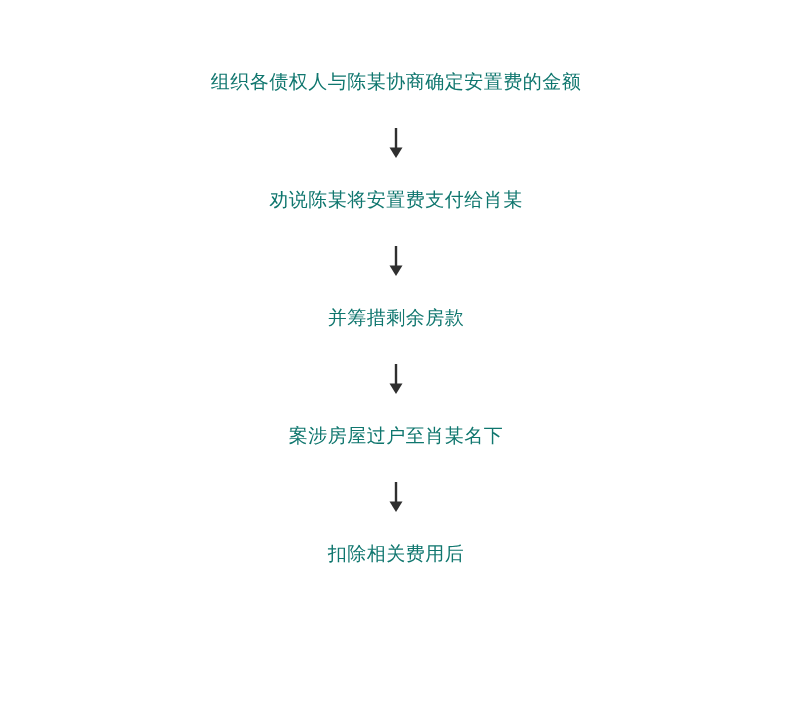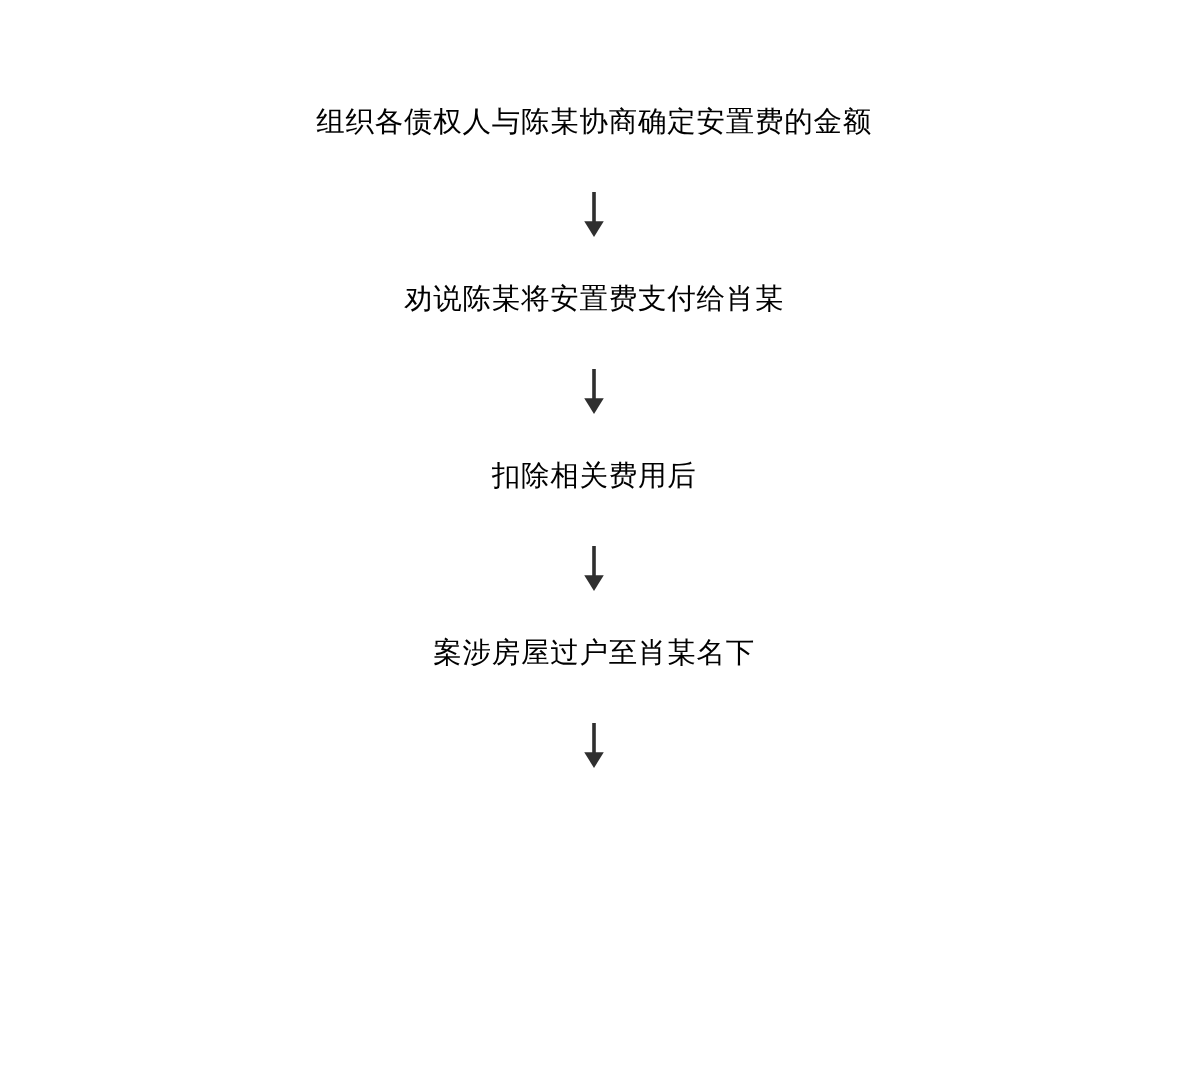--- a/index.html
+++ b/index.html
@@ -18,21 +18,21 @@
     box-sizing: border-box;
     padding-top: 72px;
   }
   .flow {
     width: 100%;
     text-align: center;
   }
   .step-line {
     font-size: 19px;
     line-height: 20px;
-    color: #000000;
+    color: #0f766e;
     letter-spacing: 0.5px;
     white-space: nowrap;
   }
   .step-line + .step-line {
     margin-top: 25px;
   }
   .arrow {
     width: 16px;
     height: 30px;
     margin: 36px auto 32px auto;
@@ -58,33 +58,34 @@
       <div class="step">
         <div class="step-line">劝说陈某将安置费支付给肖某</div>
       </div>
       <div class="arrow">
     <svg width="16" height="30" viewBox="0 0 16 30" aria-hidden="true">
       <rect x="6.8" y="0" width="2.4" height="21" fill="#2f2f2f"></rect>
       <polygon points="1.5,19.5 14.5,19.5 8,30" fill="#2f2f2f"></polygon>
     </svg>
   </div>
       <div class="step">
-        <div class="step-line">扣除相关费用后</div>
+        <div class="step-line">并筹措剩余房款</div>
       </div>
       <div class="arrow">
     <svg width="16" height="30" viewBox="0 0 16 30" aria-hidden="true">
       <rect x="6.8" y="0" width="2.4" height="21" fill="#2f2f2f"></rect>
       <polygon points="1.5,19.5 14.5,19.5 8,30" fill="#2f2f2f"></polygon>
     </svg>
   </div>
       <div class="step">
         <div class="step-line">案涉房屋过户至肖某名下</div>
       </div>
       <div class="arrow">
     <svg width="16" height="30" viewBox="0 0 16 30" aria-hidden="true">
       <rect x="6.8" y="0" width="2.4" height="21" fill="#2f2f2f"></rect>
       <polygon points="1.5,19.5 14.5,19.5 8,30" fill="#2f2f2f"></polygon>
     </svg>
   </div>
       <div class="step">
+        <div class="step-line">扣除相关费用后</div>
       </div>
     </div>
 </div>
 
 </body></html>

